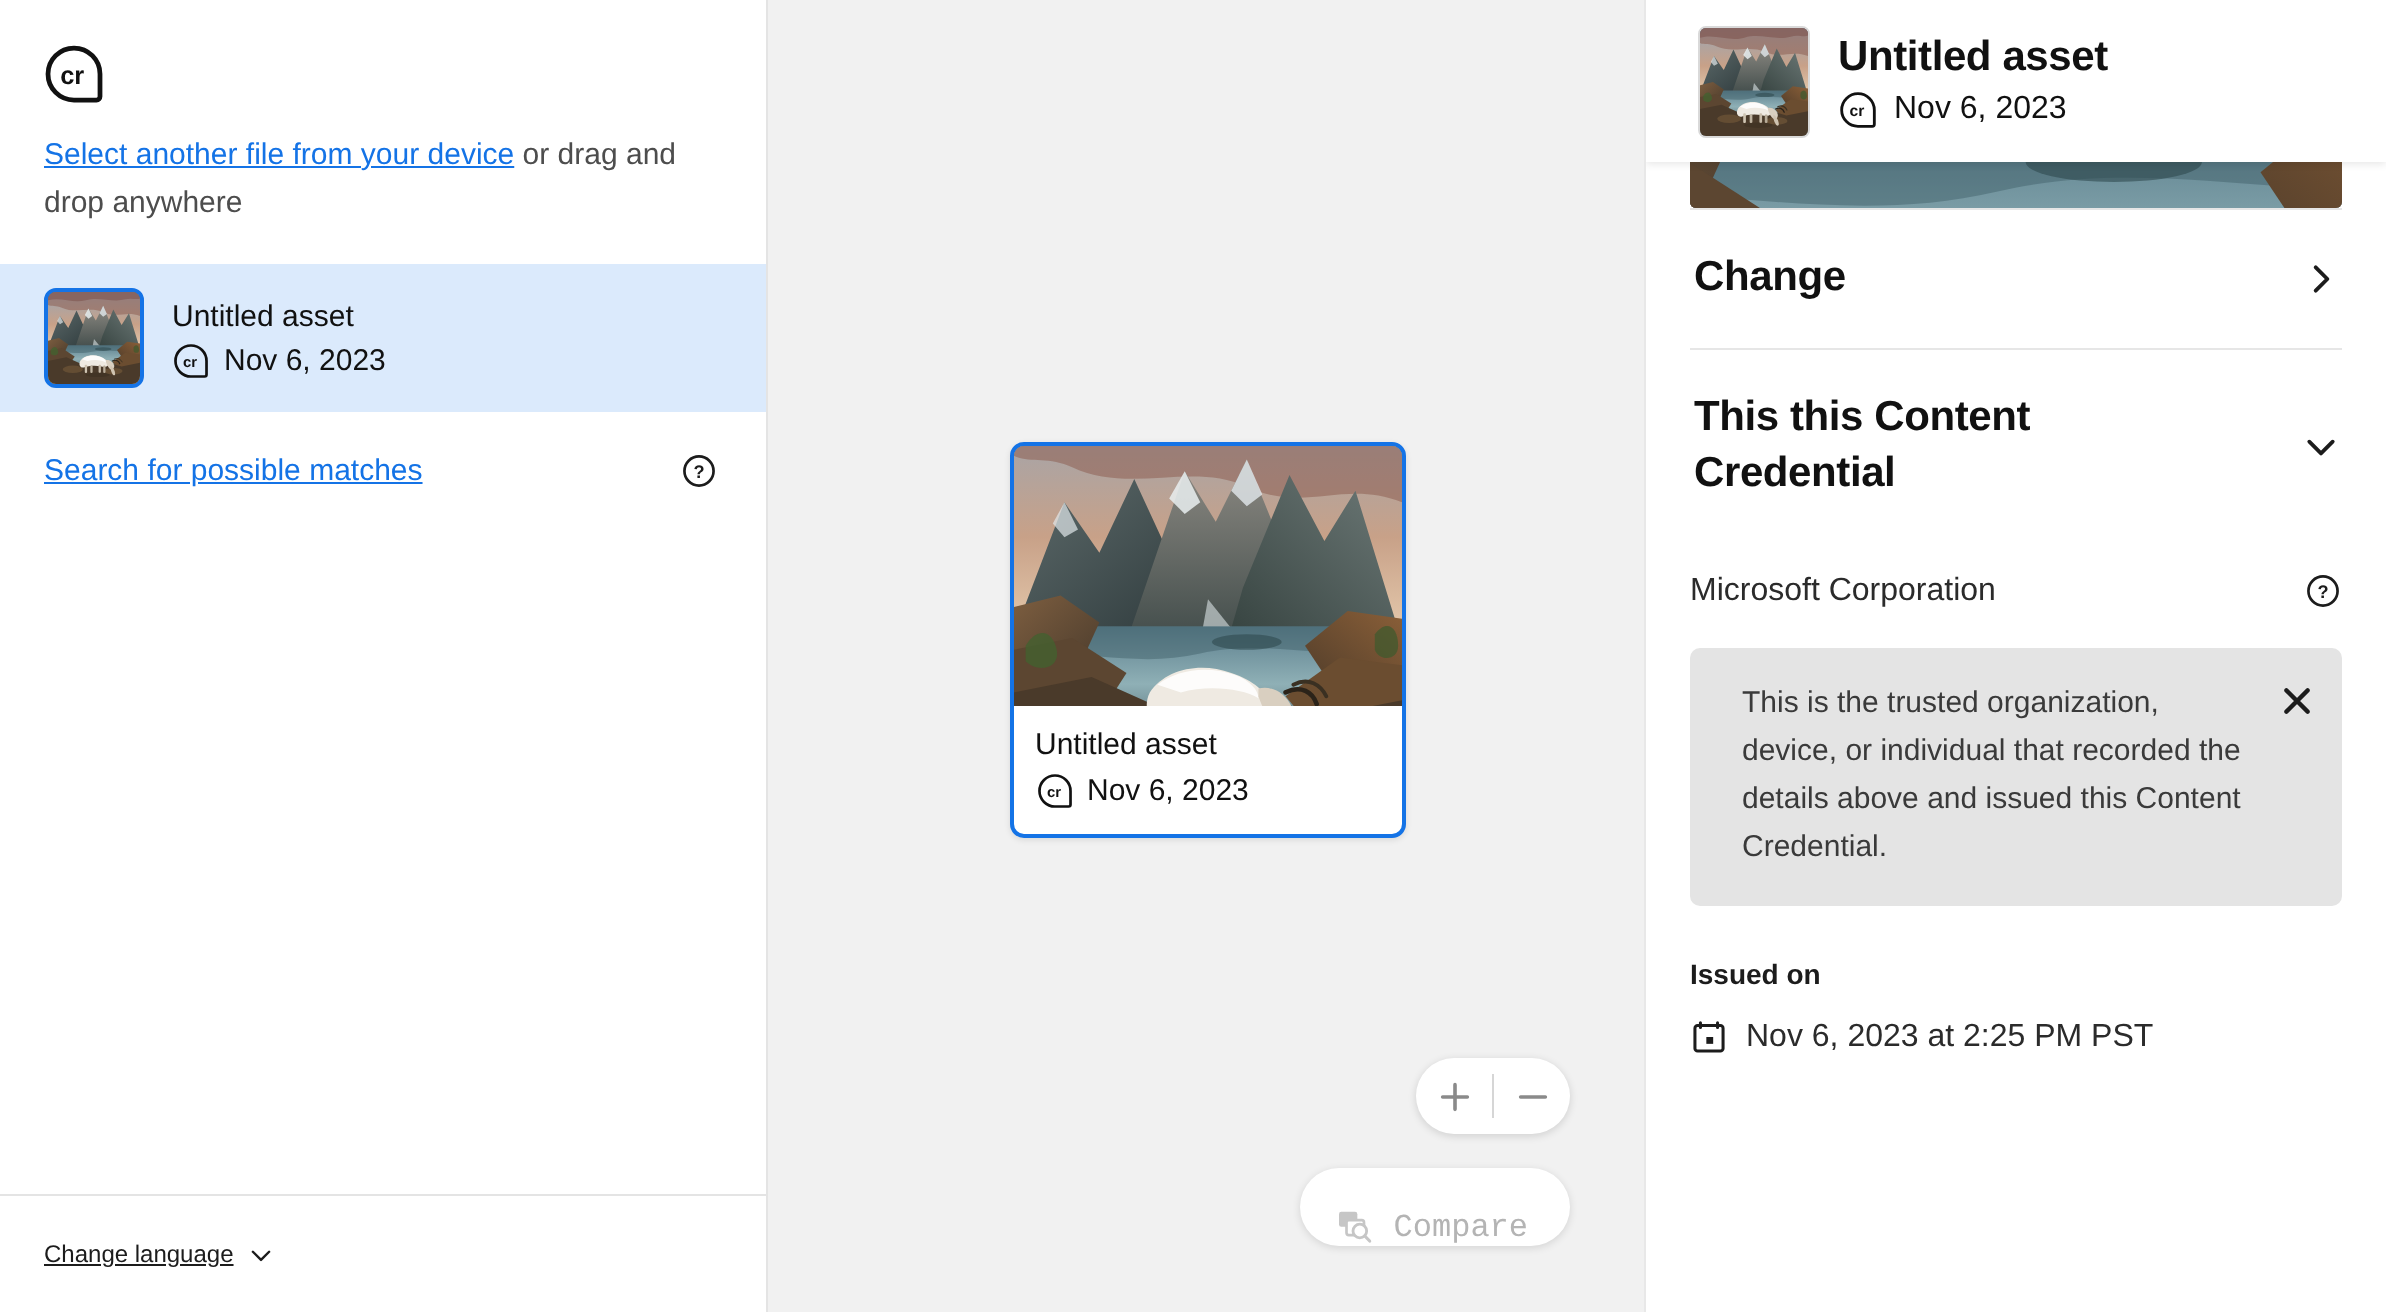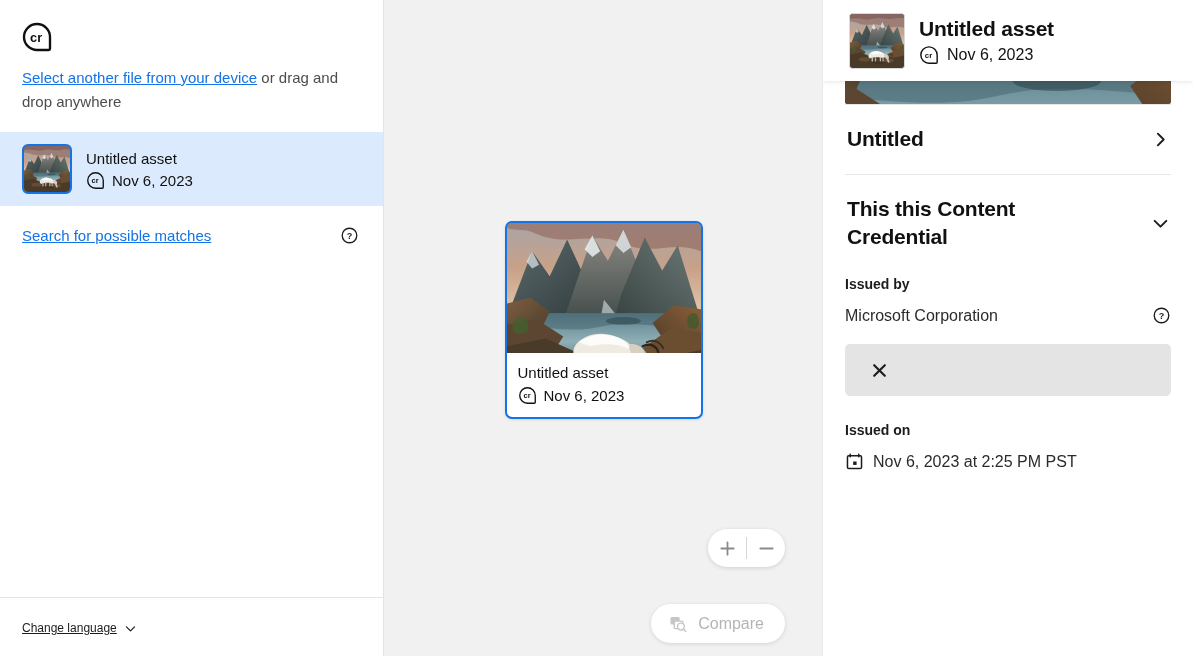--- a/index.html
+++ b/index.html
@@ -97,27 +97,28 @@
     height: 38px; box-shadow: 0 1px 4px rgba(0,0,0,0.14);
   }
   .zoom-btn {
     width: 38px; height: 38px;
     display: flex; align-items: center; justify-content: center;
     cursor: pointer; color: #8a8a8a;
   }
   .zoom-sep { width: 1px; height: 22px; background: #d6d6d6; }
 
   .compare-btn {
-    position: absolute; right: 38px; top: 604px;
-    display: flex; align-items: center; gap: 10px;
+    position: absolute; right: 38px; top: 584px;
+    display: flex; align-items: flex-end; gap: 10px;
     background: #ffffff; border-radius: 20px;
     height: 39px; padding: 0 21px 0 17px;
     box-shadow: 0 1px 4px rgba(0,0,0,0.12);
     color: #b4b4b4; font-size: 16px;
     cursor: default;
+    font-family: Liberation Mono, monospace;
   }
 
   
   .panel {
     width: 370px; height: 656px;
     background: #ffffff;
     position: relative;
     overflow: hidden;
     box-shadow: -1px 0 0 #e8e8e8;
   }
@@ -356,43 +357,43 @@
 
       <div class="panel-img-strip">
         <svg viewBox="0 0 200 300" preserveAspectRatio="xMidYMax slice">
             <use href="#scene" y="100"></use>
           </svg>
       </div>
 
       <div class="panel-body">
 
         <div class="section-row">
-          <span class="section-title">Untitled</span>
+          <span class="section-title">Change</span>
           <svg class="chev" width="17" height="17" viewBox="0 0 16 16">
             <path d="M5.5 2.5 L11 8 L5.5 13.5" fill="none" stroke="#1c1c1c" stroke-width="1.8" stroke-linecap="round" stroke-linejoin="round"></path>
           </svg>
         </div>
 
         <div class="section-row">
           <span class="section-title">This this Content Credential</span>
           <svg class="chev" width="17" height="17" viewBox="0 0 16 16">
             <path d="M2.5 5.5 L8 11 L13.5 5.5" fill="none" stroke="#1c1c1c" stroke-width="1.8" stroke-linecap="round" stroke-linejoin="round"></path>
           </svg>
         </div>
 
-        <div class="field-label">Issued by</div>
         <div class="field-value-row">
           <span class="field-value">Microsoft Corporation</span>
           <svg width="19" height="19" viewBox="0 0 24 24" style="cursor:pointer">
             <circle cx="12" cy="12" r="9.2" fill="none" stroke="#1c1c1c" stroke-width="1.7"></circle>
             <text x="12" y="16.4" font-family="'Liberation Sans', sans-serif" font-size="11.5" font-weight="700" text-anchor="middle" fill="#1c1c1c">?</text>
           </svg>
         </div>
 
         <div class="info-box">
+          <span class="info-text">This is the trusted organization, device, or individual that recorded the details above and issued this Content Credential.</span>
           <svg class="info-close" width="17" height="17" viewBox="0 0 16 16">
             <path d="M3 3 L13 13 M13 3 L3 13" stroke="#1c1c1c" stroke-width="2" stroke-linecap="round"></path>
           </svg>
         </div>
 
         <div class="issued-on-block">
           <div class="field-label">Issued on</div>
           <div class="date-value-row">
             <svg class="icon" width="19" height="19" viewBox="0 0 20 20">
               <path d="M5.5 2.5 V5" stroke="#1c1c1c" stroke-width="1.6" stroke-linecap="round"></path>

